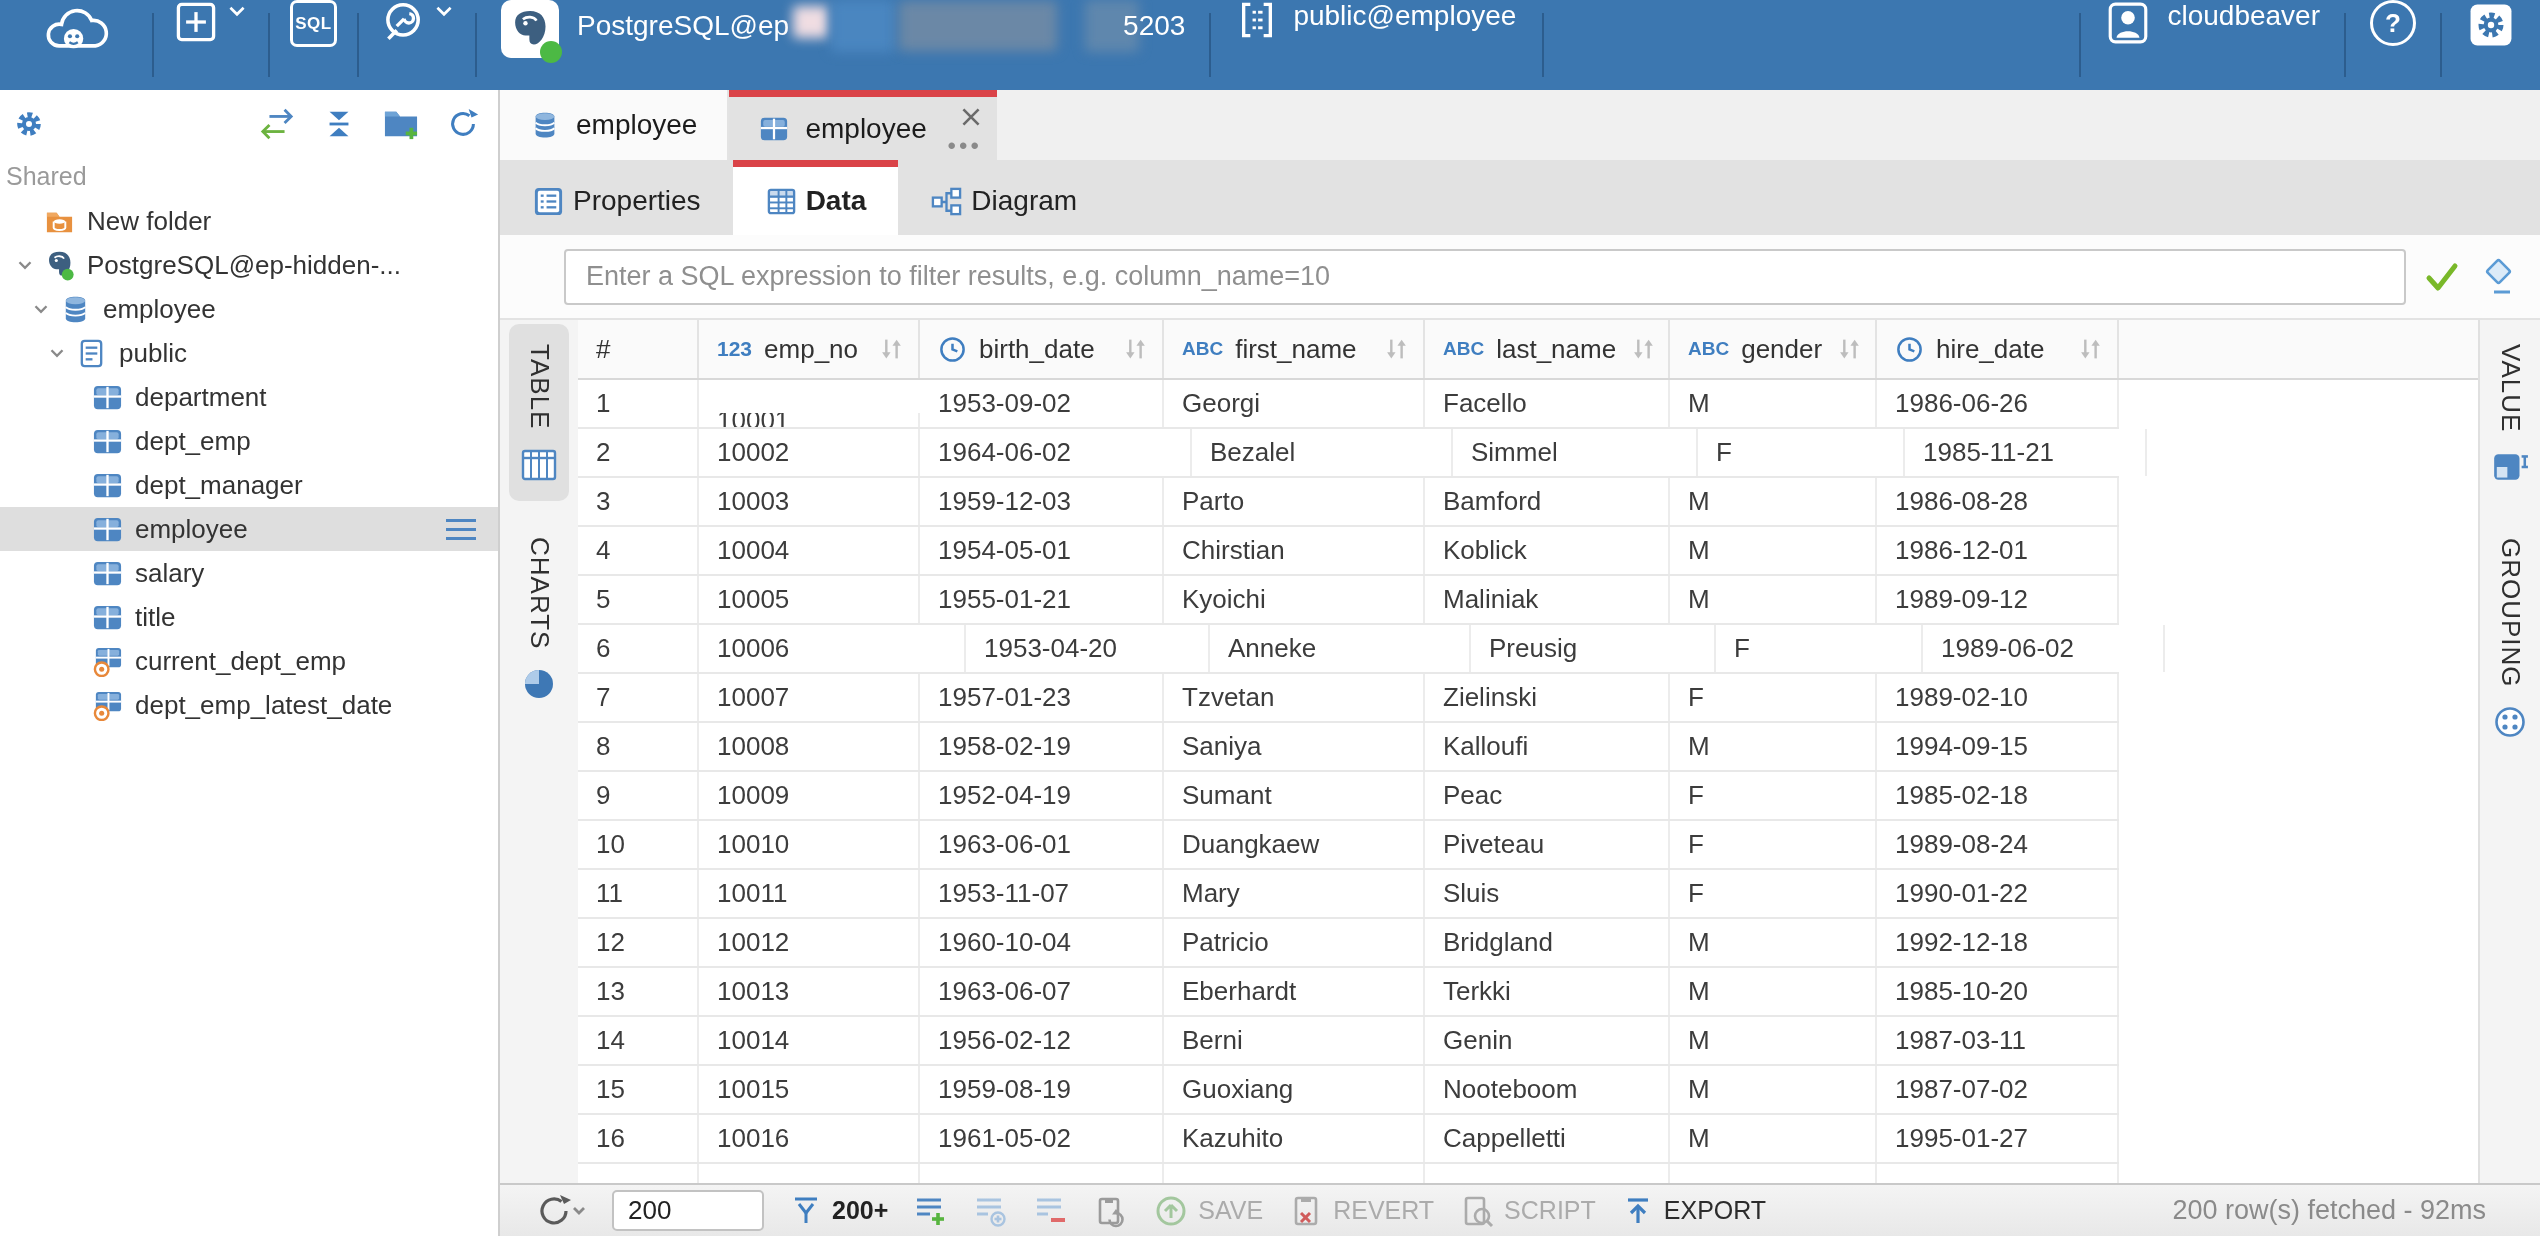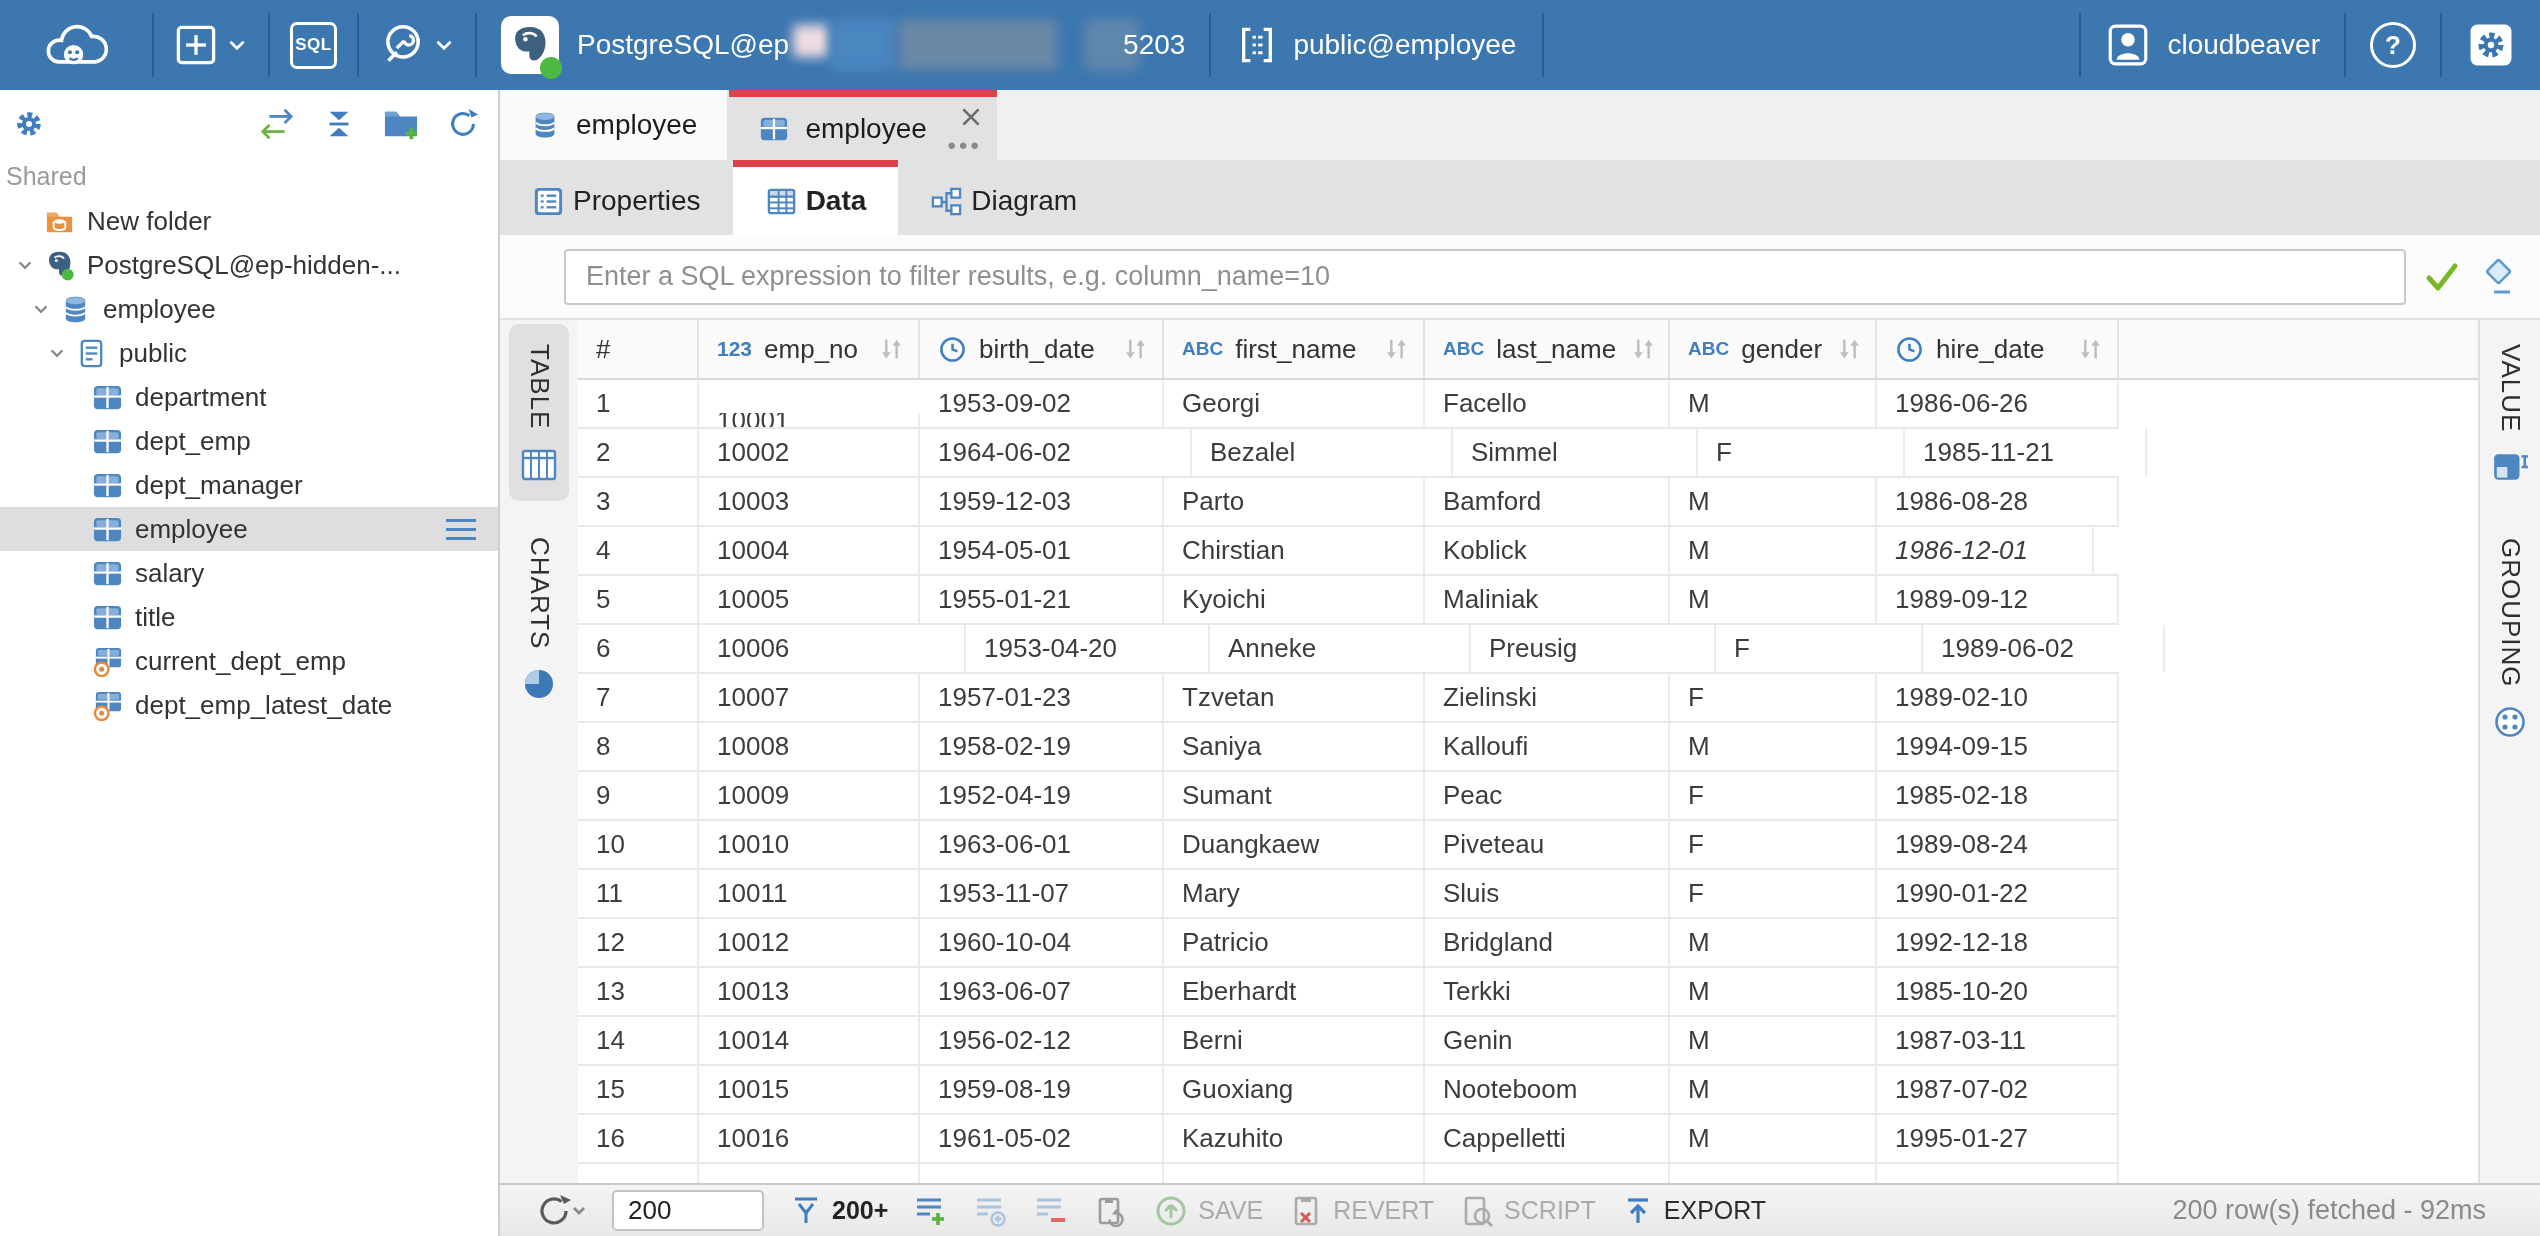--- a/index.html
+++ b/index.html
@@ -1,21 +1,21 @@
 <!DOCTYPE html>
 <html><head>
 <meta charset="utf-8">
 <style>
   * { box-sizing: border-box; margin: 0; padding: 0; }
   html,body { width:2540px; height:1236px; overflow:hidden;
     font-family:"Liberation Sans","DejaVu Sans",sans-serif; background:#fff; }
 
   
   .topbar { height:90px; background:#3c77b0; display:flex; align-items:stretch; color:#fff; }
-  .tb-item { display:flex; align-items:center; }
+  .tb-item { display:flex; align-items:flex-start; }
   .tb-divider { width:2px; background:rgba(15,45,80,.35); margin:13px 0; }
   .logo-box { width:152px; justify-content:center; }
   .tb-btn { padding:0 20px; gap:8px; cursor:pointer; }
   .sql-badge { width:47px; height:47px; border:3px solid #fff; border-radius:7px;
     display:flex; align-items:center; justify-content:center; font-size:17px; font-weight:bold; letter-spacing:.5px;}
   .conn { padding:0 24px; gap:18px; }
   .pg-badge { position:relative; width:58px; height:58px; background:#fff; border-radius:10px;
     display:flex; align-items:center; justify-content:center; }
   .status-dot { position:absolute; right:-3px; bottom:-5px; width:22px; height:22px;
     border-radius:50%; background:#4cb944; }
@@ -733,21 +733,21 @@
               <div class="bcell" style="width: 207px;">M</div>
               <div class="bcell" style="width: 242px;">1986-08-28</div>
             </div>
             <div class="brow">
               <div class="bcell" style="width: 121px;">4</div>
               <div class="bcell" style="width: 221px;">10004</div>
               <div class="bcell" style="width: 244px;">1954-05-01</div>
               <div class="bcell" style="width: 261px;">Chirstian</div>
               <div class="bcell" style="width: 245px;">Koblick</div>
               <div class="bcell" style="width: 207px;">M</div>
-              <div class="bcell" style="width: 217px; font-style: italic;">1986-12-01</div>
+              <div class="bcell" style="width: 242px;">1986-12-01</div>
             </div>
             <div class="brow">
               <div class="bcell" style="width: 121px;">5</div>
               <div class="bcell" style="width: 221px;">10005</div>
               <div class="bcell" style="width: 244px;">1955-01-21</div>
               <div class="bcell" style="width: 261px;">Kyoichi</div>
               <div class="bcell" style="width: 245px;">Maliniak</div>
               <div class="bcell" style="width: 207px;">M</div>
               <div class="bcell" style="width: 242px;">1989-09-12</div>
             </div>

